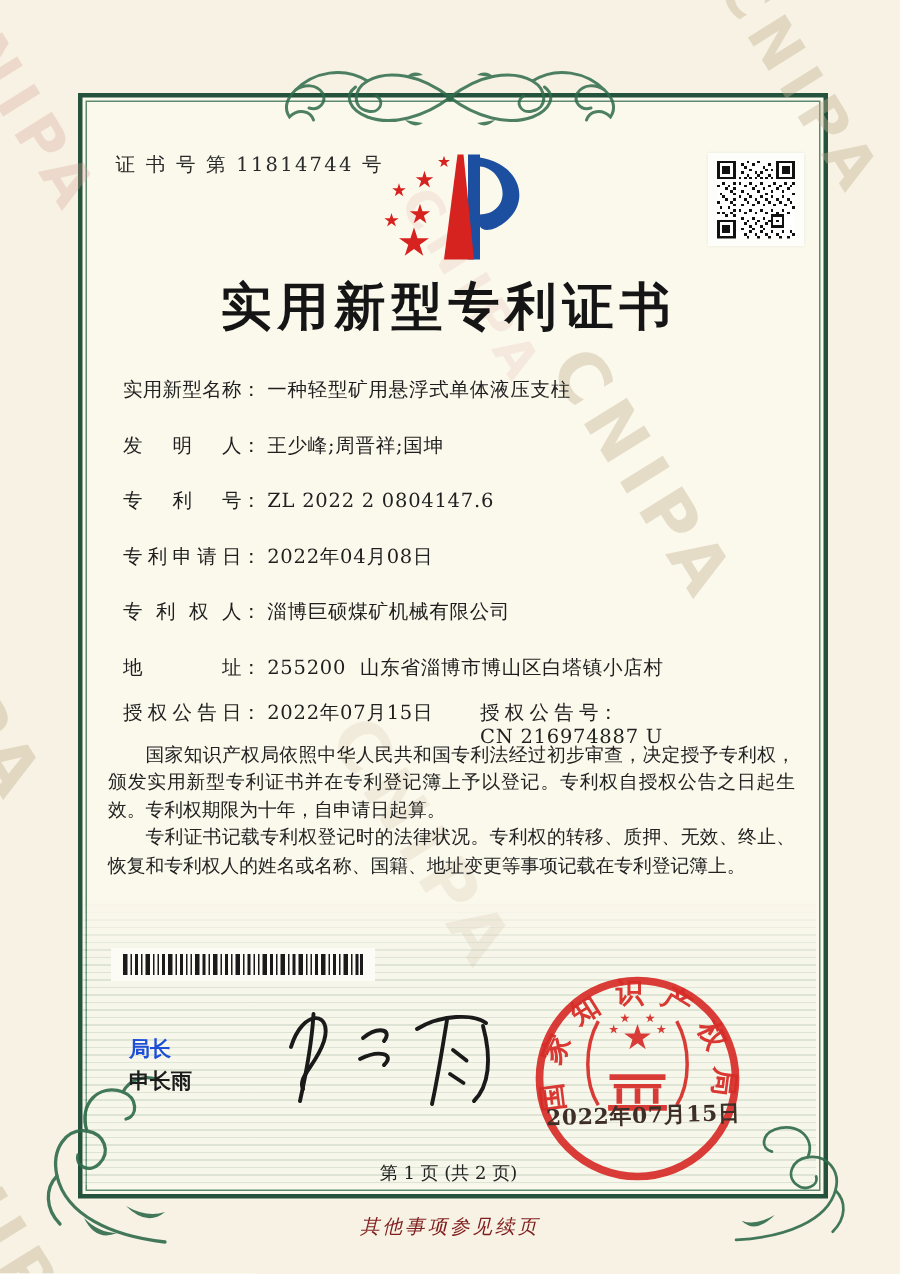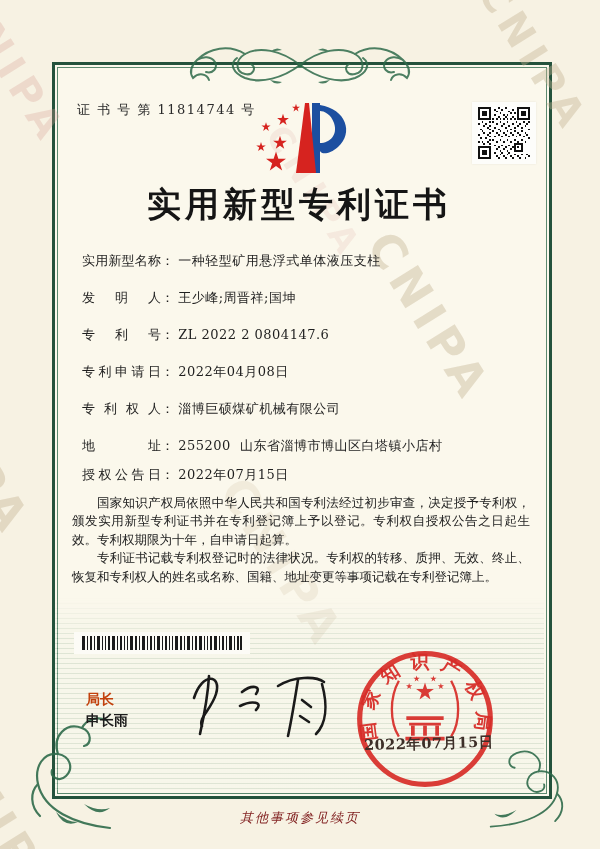--- a/index.html
+++ b/index.html
@@ -42,21 +42,21 @@
   .grant-row{position:absolute;left:82px;top:466px;width:450px;font-size:13px;color:#1f1f1f;}
   .grant-right{position:absolute;left:238px;top:0;}
 
   .paras{position:absolute;left:72px;top:494px;width:458px;font-size:12.5px;line-height:18.4px;
          color:#222;text-align:justify;}
   .paras p{margin:0;text-indent:2em;}
 
   .barcode-box{position:absolute;left:74px;top:632px;width:176px;height:22px;background:#fcfbf6;
                display:flex;align-items:center;justify-content:center;}
 
-  .signer-title{position:absolute;left:86px;top:691px;font-size:14px;font-weight:bold;color:#c2410c;}
+  .signer-title{position:absolute;left:86px;top:691px;font-size:14px;font-weight:bold;color:#1d4ed8;}
   .signer-name{position:absolute;left:86px;top:712px;font-size:14px;font-weight:bold;color:#1c1c1c;}
   .signature{position:absolute;left:182px;top:664px;}
 
   .seal{position:absolute;left:355px;top:649px;opacity:0.95;}
   .seal-date{position:absolute;left:364px;top:734px;width:160px;font-size:14.5px;font-weight:bold;
              color:#3d2f28;letter-spacing:0.5px;transform:rotate(-1.5deg);}
 
   .page-no{position:absolute;left:52px;top:774px;width:494px;text-align:center;font-size:12px;color:#222;}
   .footer-note{position:absolute;left:0;top:809px;width:600px;text-align:center;font-size:13px;
                font-style:italic;color:#7f1d1d;letter-spacing:2px;}
@@ -212,20 +212,24 @@
       <div class="frow">
         <span class="fl">地址</span><span class="fcolon">：</span>
         <span class="fv">255200  山东省淄博市博山区白塔镇小店村</span>
       </div>
     </div>
 
     <div class="grant-row">
       <span>
         <span class="fl">授权公告日</span><span class="fcolon">：</span>
         <span class="fv">2022年07月15日</span>
+      </span>
+      <span class="grant-right">
+        <span class="fl">授权公告号</span><span class="fcolon">：</span>
+        <span class="fv">CN 216974887 U</span>
       </span>
     </div>
 
     <div class="paras">
       <p>国家知识产权局依照中华人民共和国专利法经过初步审查，决定授予专利权，颁发实用新型专利证书并在专利登记簿上予以登记。专利权自授权公告之日起生效。专利权期限为十年，自申请日起算。</p>
       <p>专利证书记载专利权登记时的法律状况。专利权的转移、质押、无效、终止、恢复和专利权人的姓名或名称、国籍、地址变更等事项记载在专利登记簿上。</p>
     </div>
 
     <div class="barcode-box">
       <svg width="160" height="14" viewBox="0 0 160 14">
@@ -311,15 +315,16 @@
         <path d="M55,72 h40 v4 h-40 z"></path>
         <path d="M58,79 h34 v3 h-34 z"></path>
         <path d="M60,82 h4 v11 h-4 z M73,82 h4 v11 h-4 z M86,82 h4 v11 h-4 z"></path>
         <path d="M54,94 h42 v4 h-42 z"></path>
         <path d="M47,34 C37,52 37,78 47,94" stroke="#d6231f" stroke-width="2.5" fill="none"></path>
         <path d="M103,34 C113,52 113,78 103,94" stroke="#d6231f" stroke-width="2.5" fill="none"></path>
       </g>
     </svg>
     <div class="seal-date">2022年07月15日</div>
 
+    <div class="page-no">第 1 页 (共 2 页)</div>
     <div class="footer-note">其他事项参见续页</div>
   </div>
 </div>
 
 </body></html>

